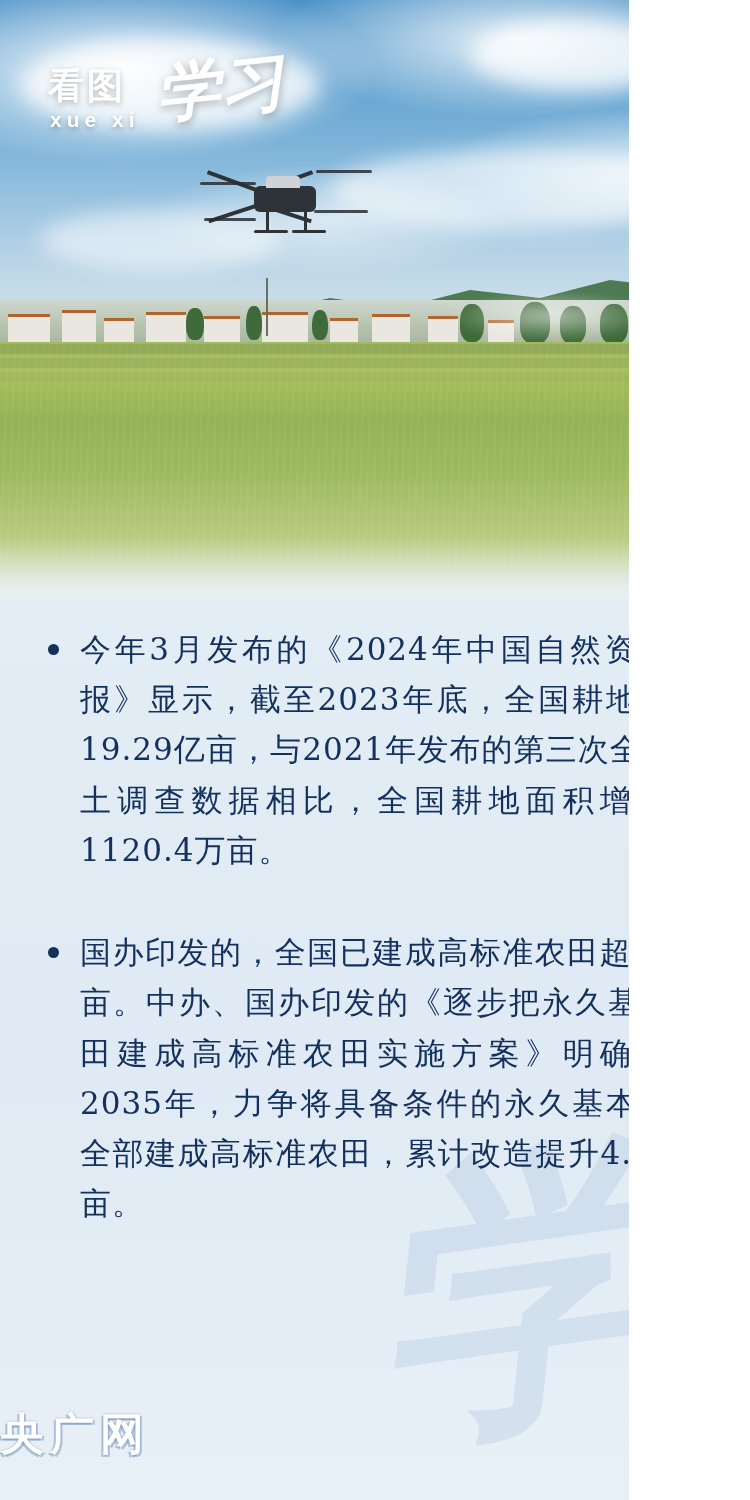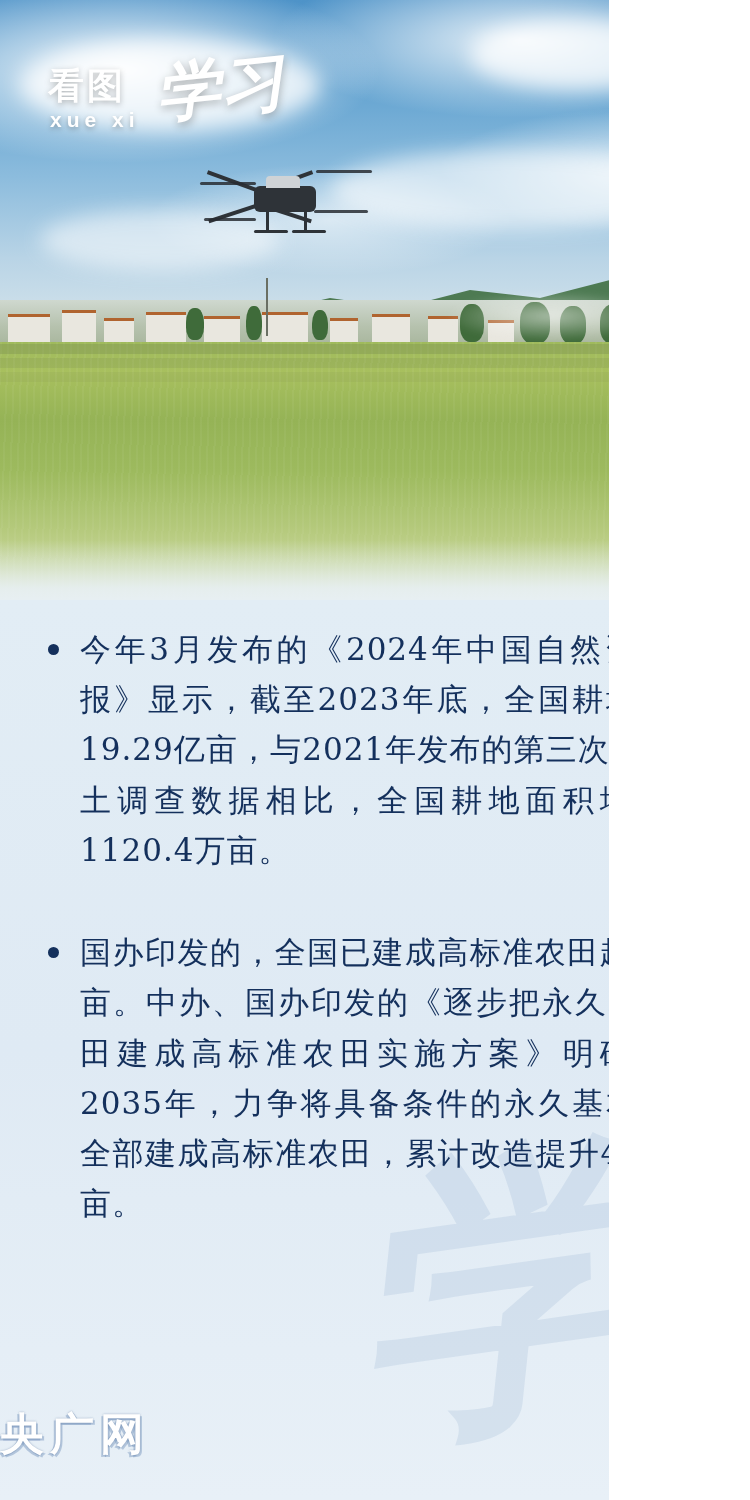--- a/index.html
+++ b/index.html
@@ -9,20 +9,21 @@
   }
   body {
     font-family: "Liberation Serif", "DejaVu Serif", serif;
   }
   .poster {
     position: relative;
     width: 609px;
     height: 1500px;
     overflow: hidden;
     background: linear-gradient(180deg, #e9f1f7 0%, #e2edf5 40%, #dfeaf4 70%, #e8f0f7 100%);
+    padding-left: 20px;
   }
 
   
   .photo {
     position: absolute;
     top: 0; left: 0;
     width: 750px;
     height: 600px;
     overflow: hidden;
   }

